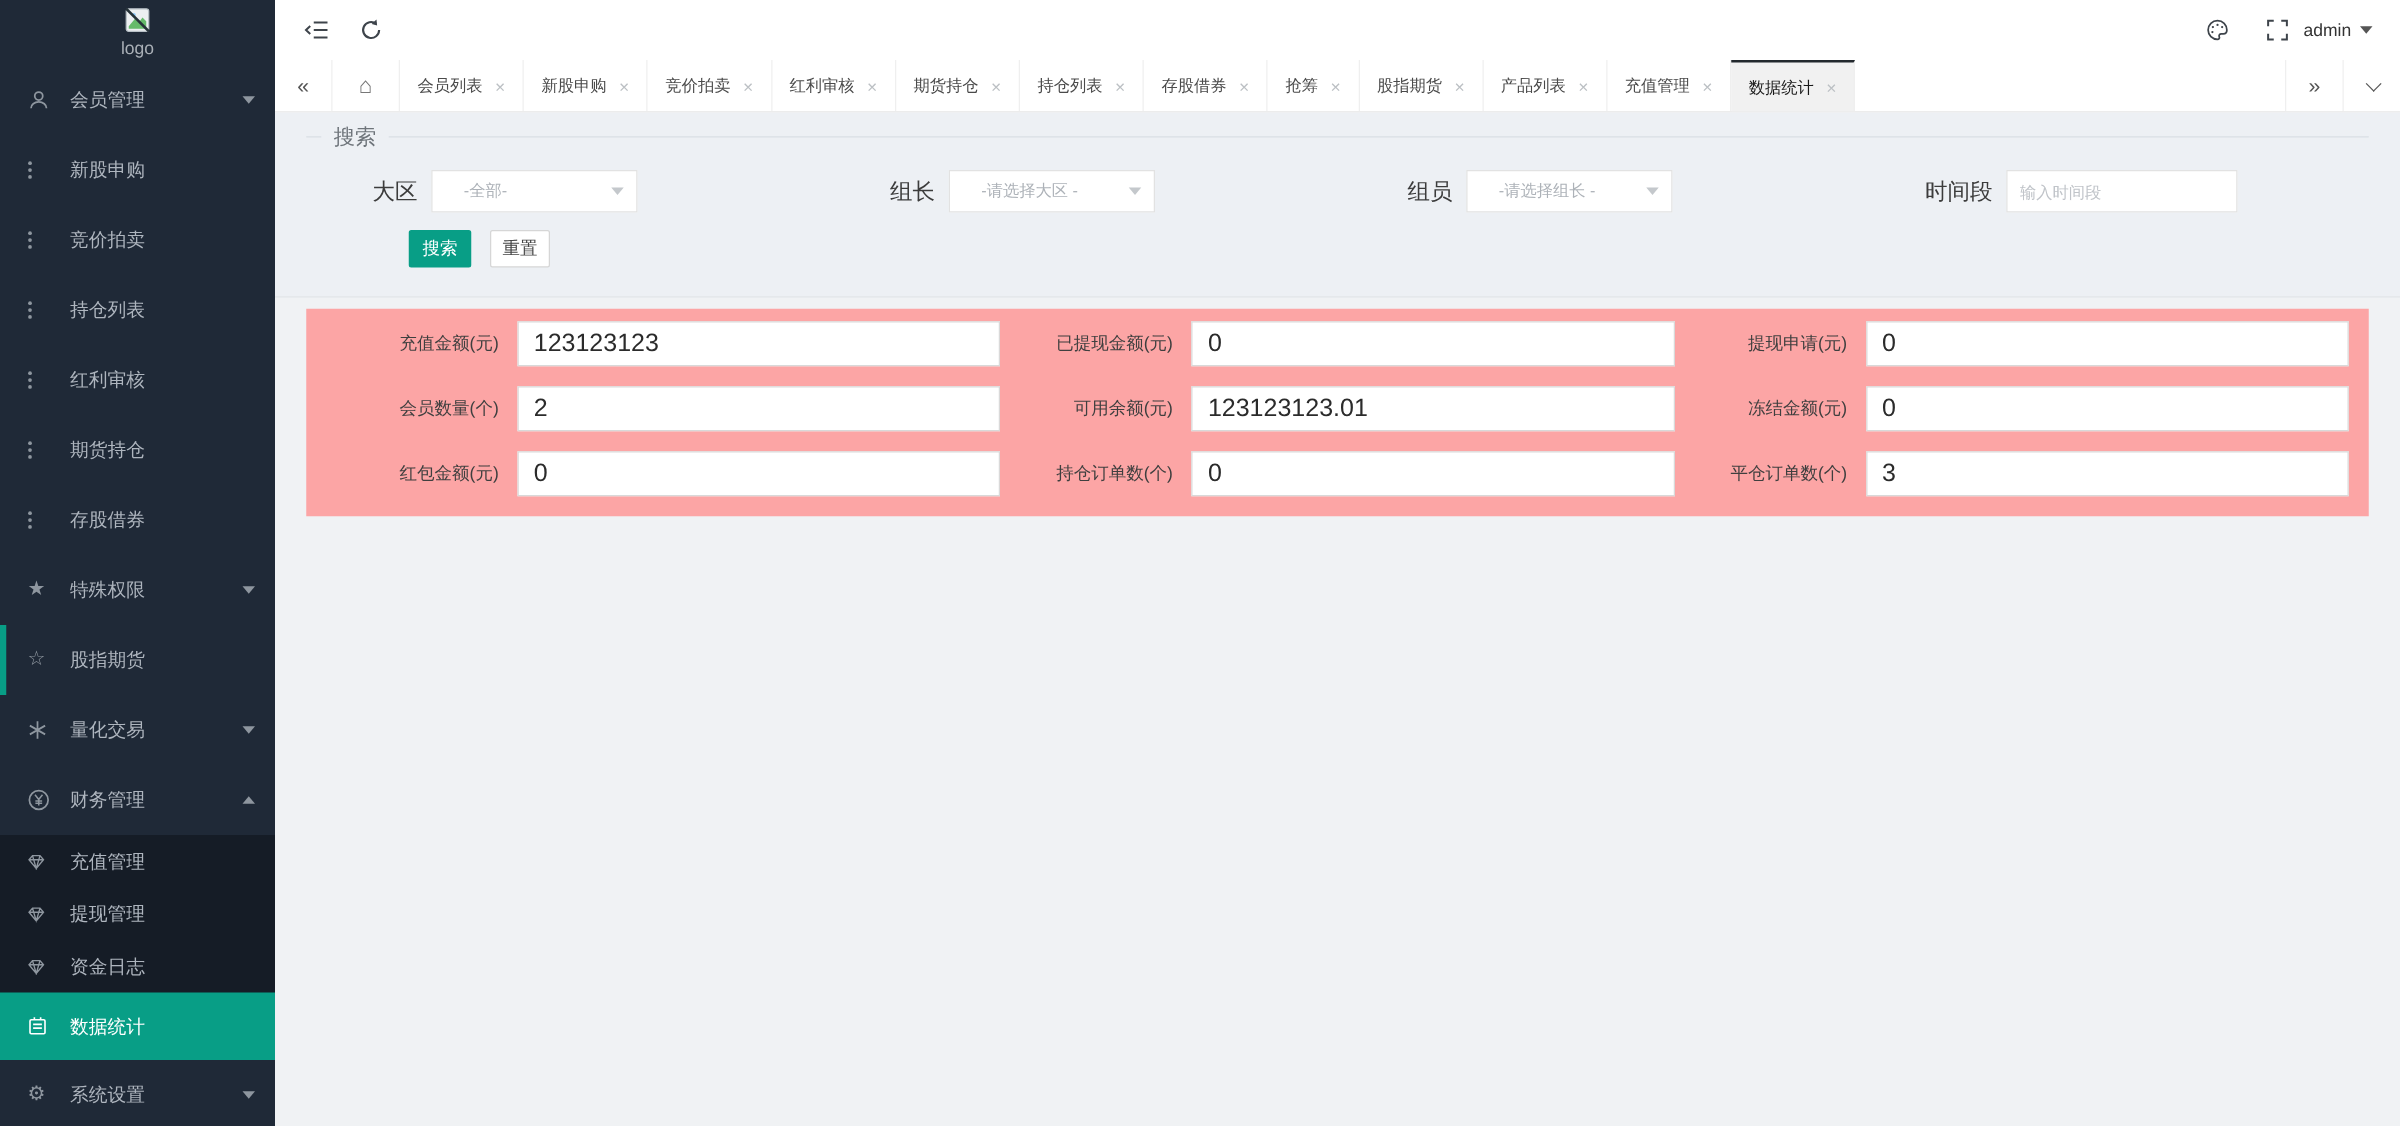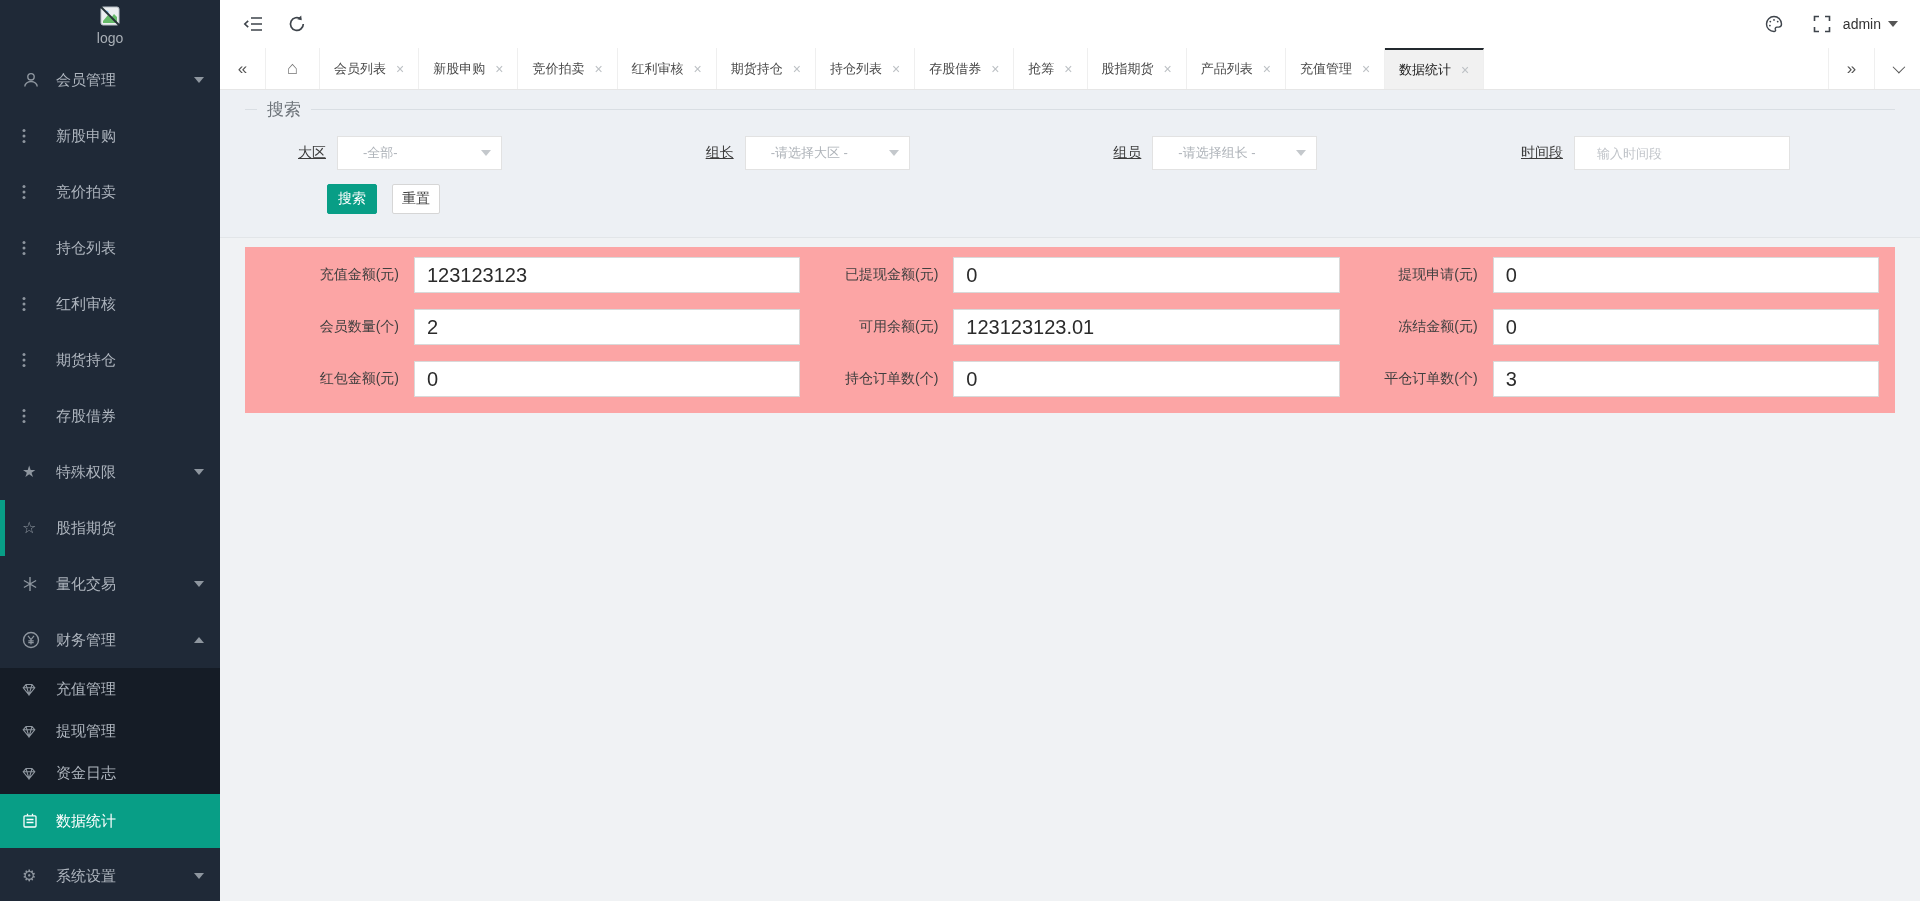--- a/index.html
+++ b/index.html
@@ -47,24 +47,24 @@
   .chev-down { width:9px; height:9px; border-right:1.6px solid #555; border-bottom:1.6px solid #555; transform:rotate(45deg) translateY(-2px); }
 
   .content { flex:1; background:#F0F2F4; overflow:hidden; }
 
   
   .search-block { background:#EDF0F4; border-bottom:1px solid #E2E5E8; height:148px; padding:19px 25px 0; }
   .fieldset { border-top:1px solid #D9DEE3; position:relative; height:110px; }
   .legend { position:absolute; top:-12px; left:12px; background:#EDF0F4; padding:0 10px; color:#6E747A; font-size:17px; }
   .search-row { display:flex; justify-content:space-between; padding:26px 105px 0 53px; }
   .sfield { display:flex; align-items:center; }
-  .slabel { font-size:14px; color:#3C3C3C; margin-right:11px; white-space:nowrap;text-decoration:underline; }
+  .slabel { font-size:18px; color:#3C3C3C; margin-right:11px; white-space:nowrap; }
   .sel { width:165px; height:34px; background:#fff; border:1px solid #E2E2E2; display:flex; align-items:center; padding:0 26px 0 25px; position:relative; font-size:13px; color:#ADB2B8; cursor:pointer; }
   .sel .sel-caret { position:absolute; right:10px; width:0; height:0; border-left:5px solid transparent; border-right:5px solid transparent; border-top:6px solid #C4C8CC; }
-  .sin { width:216px; height:34px; background:#fff; border:1px solid #E2E2E2; padding:0 22px; font-size:13px; color:#3b82f6; outline:none; }
+  .sin { width:185px; height:34px; background:#fff; border:1px solid #E2E2E2; padding:0 10px; font-size:13px; color:#3b82f6; outline:none; }
   .sin::placeholder { color:#C0C4C9; }
   .btn-row { display:flex; gap:15px; padding-left:82px; margin-top:14px; }
   .btn-primary { background:#089E86; color:#fff; border:1px solid #089E86; height:30px; padding:0 10px; font-size:14px; border-radius:2px; cursor:pointer; }
   .btn-default { background:#fff; border:1px solid #D6D6D6; color:#444; height:30px; padding:0 9px; font-size:14px; border-radius:2px; cursor:pointer; }
 
   
   .stats-panel { background:#fca5a5; margin:9px 25px 0; padding:10px 16px 16px; }
   .stats-grid { display:grid; grid-template-columns:repeat(3,1fr); row-gap:16px; }
   .stat-cell { display:flex; align-items:center; }
   .stat-label { width:138px; flex-shrink:0; text-align:right; font-size:14px; color:#3F3F3F; margin-right:15px; white-space:nowrap; }

